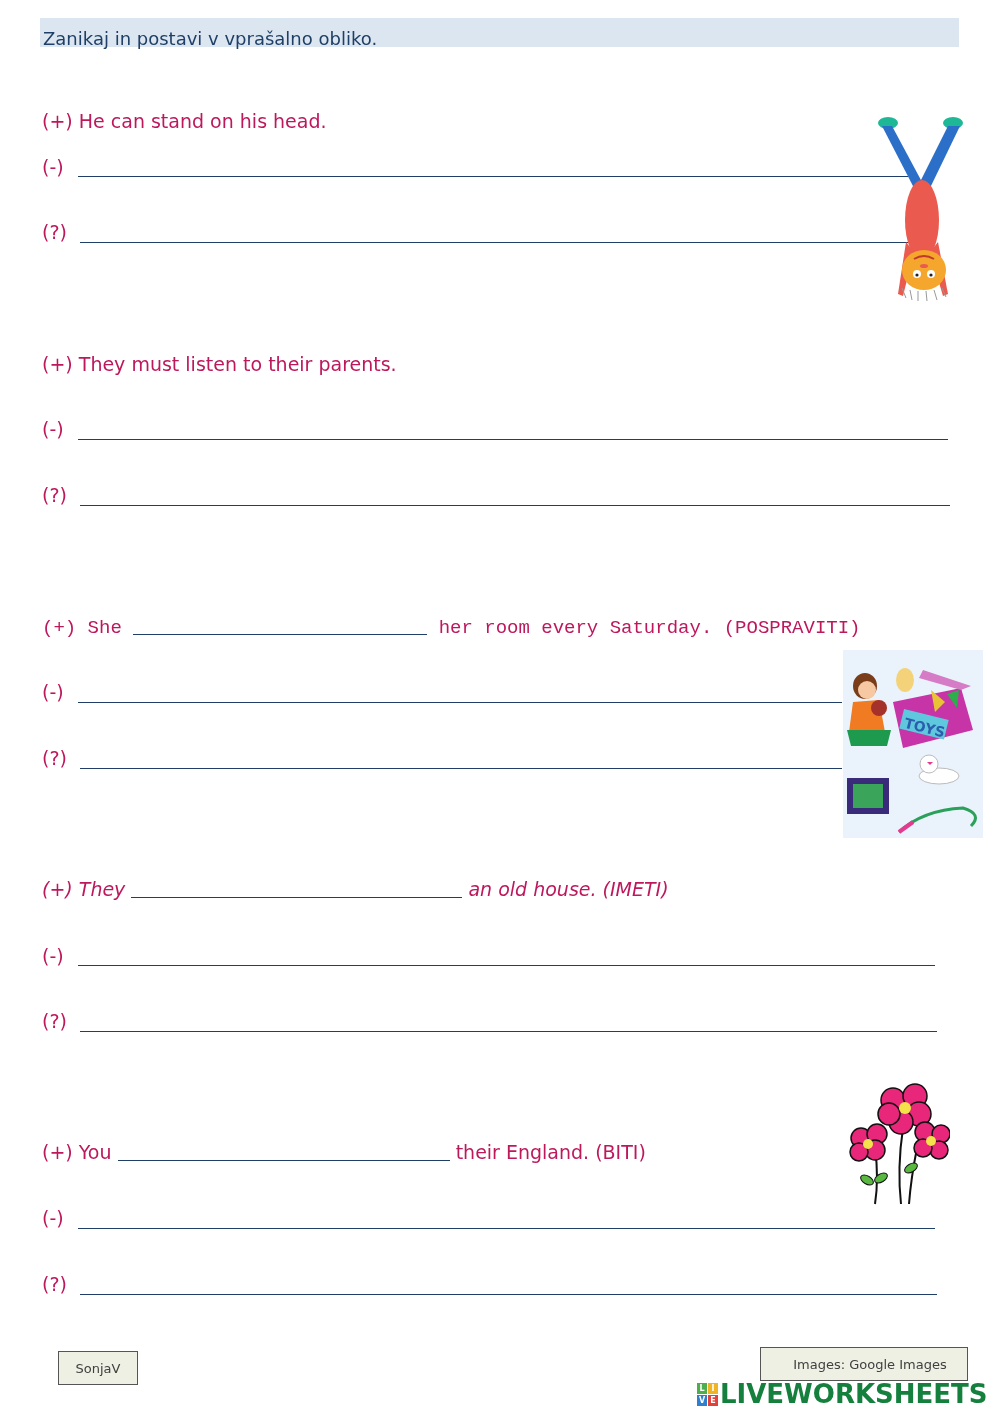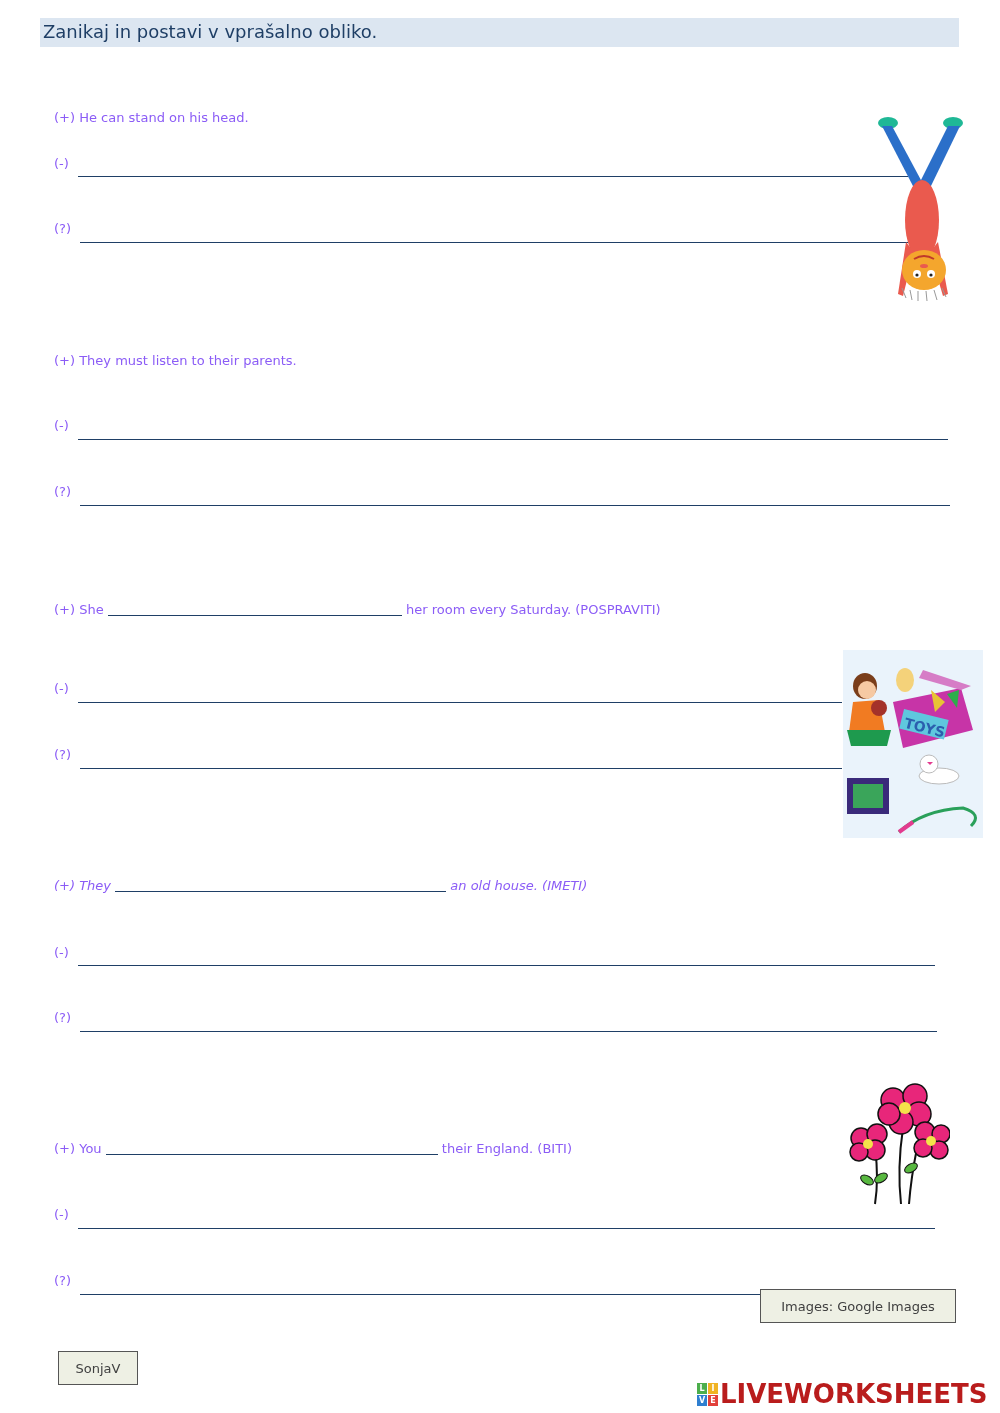--- a/index.html
+++ b/index.html
@@ -1,32 +1,32 @@
 <!DOCTYPE html>
 <html><head>
 <meta charset="utf-8">
 <style>
   html, body { margin:0; padding:0; background:#ffffff; }
   body { width:1000px; height:1413px; position:relative; overflow:hidden;
          font-family:"DejaVu Sans", sans-serif; color:#1f3f66; }
   .header { position:absolute; left:40px; top:18px; width:919px; height:29px;
             background:#dce6f1; }
-  .header span { position:absolute; left:3px; top:3px; font-size:18px; color:#1f3f66; }
-  .line { position:absolute; left:42px; font-size:13px; color:#8b5cf6; white-space:nowrap;margin-left:12px; }
+  .header span { position:absolute; left:3px; top:10px; font-size:18px; color:#1f3f66; }
+  .line { position:absolute; left:42px; font-size:19px; color:#be185d; white-space:nowrap; }
   .rule { position:absolute; height:1px; background:#1f3f66; }
   .inline-blank { display:inline-block; border-bottom:1px solid #1f3f66; height:1em; vertical-align:-2px; }
   .img { position:absolute; }
   .credit { position:absolute; background:#eef0e4; border:1px solid #555; font-size:13px;
             color:#404040; display:flex; align-items:center; justify-content:center; }
   .logo { position:absolute; left:697px; top:1379px; display:flex; align-items:center; }
   .logo .grid { display:grid; grid-template-columns:10px 10px; grid-gap:1px; margin-right:2px; }
   .logo .grid span { width:10px; height:11px; font-size:8px; color:#fff; font-weight:bold;
                      display:flex; align-items:center; justify-content:center; }
   .logo .word { font-family:"DejaVu Sans", sans-serif; font-weight:bold; font-size:26px;
-                color:#b91c1c; letter-spacing:0px; }
+                color:#15803d; letter-spacing:0px; }
 </style>
 </head>
 <body>
 
 <div class="header">
   <span>Zanikaj in postavi v vprašalno obliko.</span>
 </div>
 
 <div class="line" style="top:110px;">(+) He can stand on his head.</div>
 <div class="line" style="top:156px;">(-)</div>
@@ -51,21 +51,21 @@
   <ellipse cx="54" cy="154" rx="4" ry="2" fill="#ea5a4e"></ellipse>
   <path d="M32 176 L36 186 M40 178 L42 188 M48 179 L48 189 M56 179 L57 189 M64 178 L67 188 M72 176 L76 185" stroke="#999" stroke-width="1"></path>
 </svg>
 
 <div class="line" style="top:353px;text-align:right;">(+) They must listen to their parents.</div>
 <div class="line" style="top:418px;">(-)</div>
 <div class="rule" style="left:78px; top:439px; width:870px;"></div>
 <div class="line" style="top:484px;">(?)</div>
 <div class="rule" style="left:80px; top:505px; width:870px;"></div>
 
-<div class="line" style="top:602px;">
+<div class="line" style="top:615px;font-family:Liberation Mono, monospace;">
   <span>(+) She</span>
   <span class="inline-blank" style="width:294px;"></span>
   <span>her room every Saturday. (POSPRAVITI)</span>
 </div>
 <div class="line" style="top:681px;">(-)</div>
 <div class="rule" style="left:78px; top:702px; width:764px;"></div>
 <div class="line" style="top:747px;">(?)</div>
 <div class="rule" style="left:80px; top:768px; width:762px;"></div>
 
 <svg class="img" style="left:843px; top:650px;" width="140" height="188" viewBox="0 0 140 188">
@@ -132,21 +132,21 @@
   <span>their England. (BITI)</span>
 </div>
 <div class="line" style="top:1207px;">(-)</div>
 <div class="rule" style="left:78px; top:1228px; width:857px;"></div>
 <div class="line" style="top:1273px;">(?)</div>
 <div class="rule" style="left:80px; top:1294px; width:857px;"></div>
 
 <div class="credit" style="left:58px; top:1351px; width:78px; height:32px;">
   <span>SonjaV</span>
 </div>
-<div class="credit" style="left:760px; top:1289px; width:194px; height:32px;">
+<div class="credit" style="left:760px; top:1347px; width:194px; height:32px;padding-left:12px;">
   <span>Images: Google Images</span>
 </div>
 <div class="logo">
   <div class="grid">
     <span style="background:#4cae4c;">L</span>
     <span style="background:#f0b323;">I</span>
     <span style="background:#2f7fd0;">V</span>
     <span style="background:#e2403a;">E</span>
   </div>
   <span class="word">LIVEWORKSHEETS</span>

